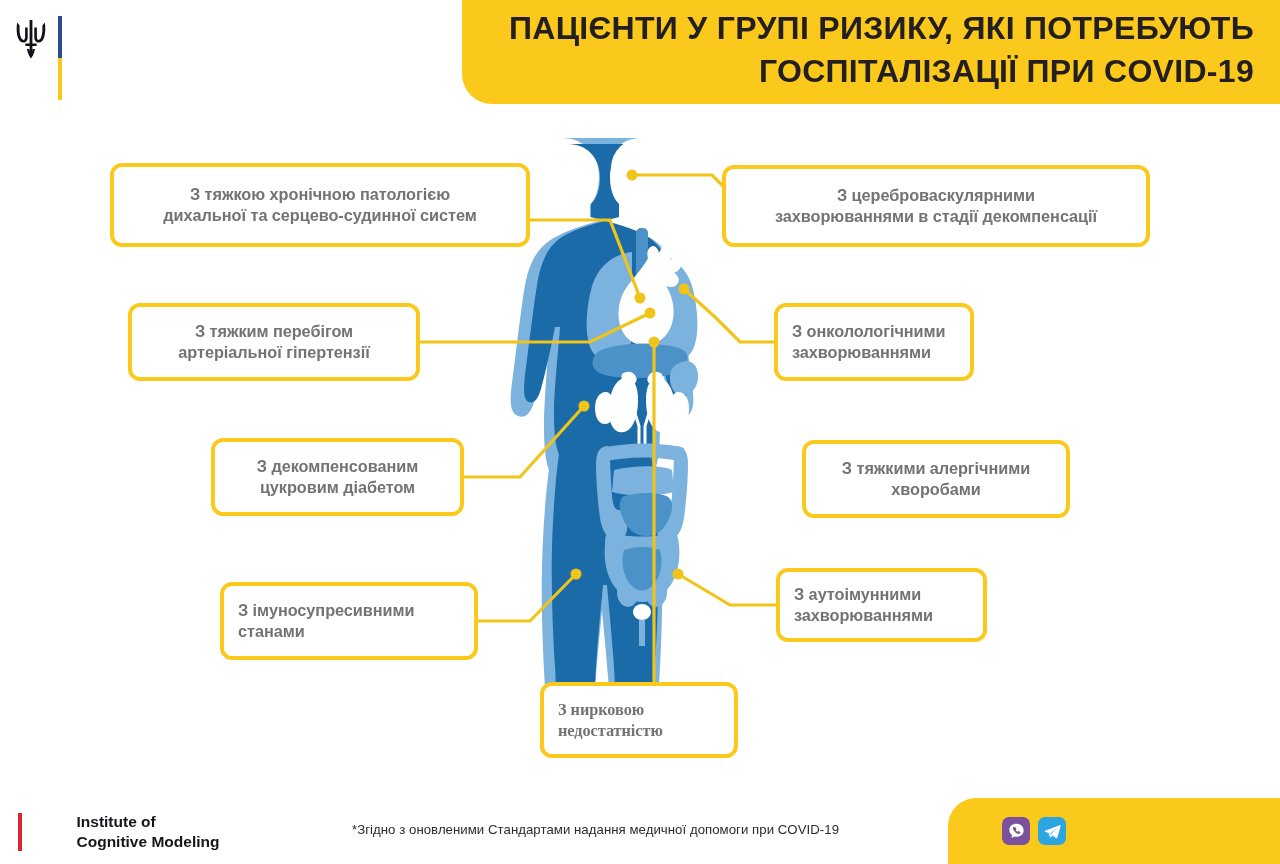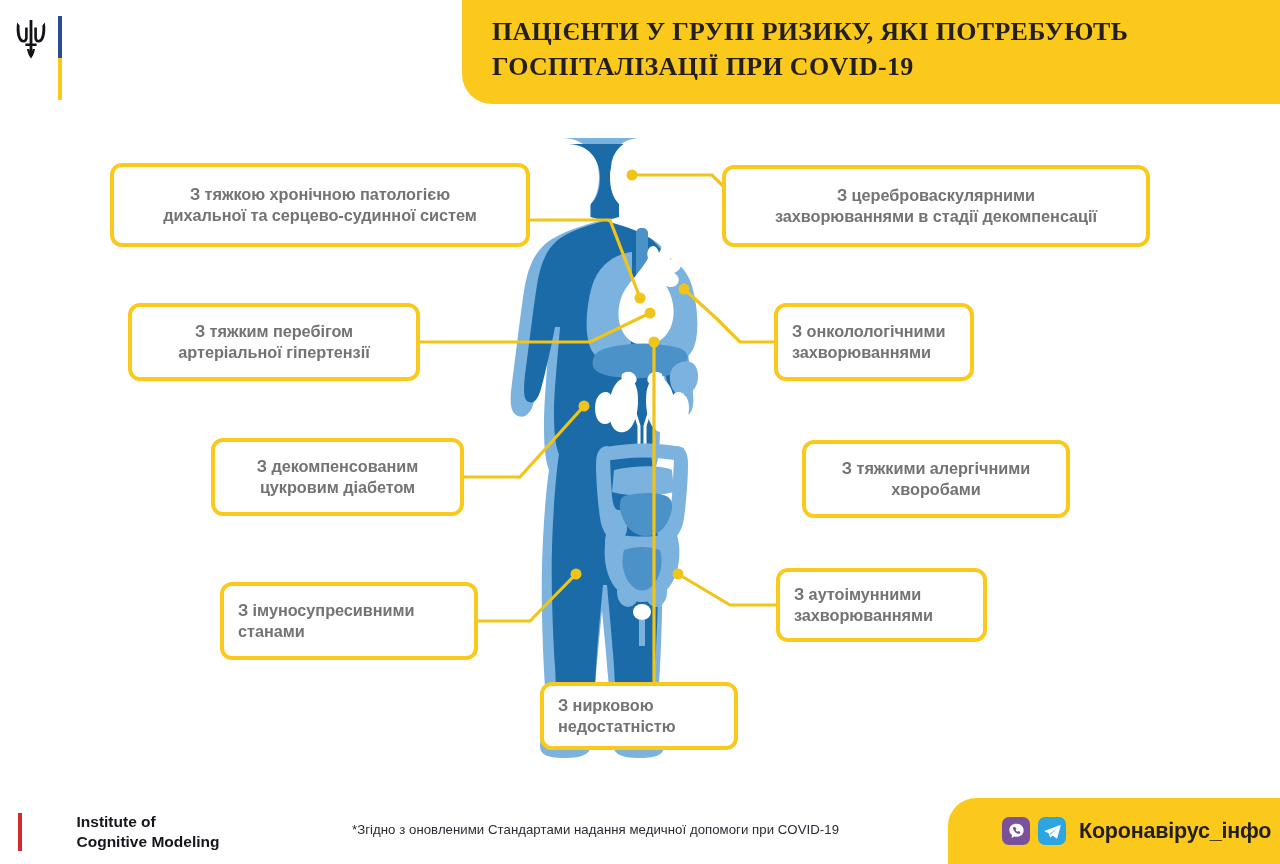--- a/index.html
+++ b/index.html
@@ -15,28 +15,28 @@
 
   
   .header-banner{
     position:absolute; left:462px; top:0; width:818px; height:104px;
     background:#fbc91b;
     border-bottom-left-radius:30px;
     display:flex; align-items:center; justify-content:flex-end;
     padding:0 26px 4px 30px;
   }
   .header-title{
-    text-align:left;
+    text-align:right;
     font-weight:bold;
-    font-size:26px;
+    font-size:32px;
     line-height:1.33;
     letter-spacing:.3px;
     color:#231f20;
     text-transform:uppercase;
-    font-family:Liberation Serif, serif;
+    font-family:Liberation Sans, sans-serif;
   }
 
   
   .moh-logo{ position:absolute; left:14px; top:12px; display:flex; align-items:flex-start; }
   .moh-trident{ width:34px; height:44px; margin-top:4px; }
   .moh-divider{ width:4px; height:84px; margin:4px 14px 0 10px; display:flex; flex-direction:column; }
   .moh-divider .blue{ flex:1; background:#2a4b8d; }
   .moh-divider .yellow{ flex:1; background:#fbc91b; }
   .moh-text{
     font-size:15.5px; font-weight:bold; line-height:1.44;
@@ -346,21 +346,21 @@
 <div class="label-box left" style="left:220px; top:582px; width:258px; height:78px;">
   <span>З імуносупресивними
 станами</span>
 </div>
 
 <div class="label-box left" style="left:776px; top:568px; width:211px; height:74px;">
   <span>З аутоімунними
 захворюваннями</span>
 </div>
 
-<div class="label-box left" style="left:540px; top:682px; width:198px; height:68px;">
+<div class="label-box left" style="left:540px; top:682px; width:198px; height:76px;font-family:Liberation Serif, serif;">
   <span>З нирковою
 недостатністю</span>
 </div>
 
 <div class="footer-icm">
   <div class="icm-bar"></div>
   <div class="icm-text">Institute of
 Cognitive Modeling</div>
 </div>
 
@@ -371,14 +371,13 @@
     <svg width="19" height="19" viewBox="0 0 24 24">
       <path fill="#ffffff" d="M12 2.2 C6.6 2.2 3 5.3 3 10 c0 2.8 1.3 5 3.4 6.3 l-0.7 4 l3.8 -2.1 c0.8 0.2 1.7 0.3 2.5 0.3 c5.4 0 9 -3.2 9 -7.9 c0 -4.8 -3.6 -8.4 -9 -8.4 z"></path>
       <path fill="#7b519d" d="M9.6 6.6 c0.5 -0.2 1 0 1.3 0.5 l0.8 1.3 c0.3 0.5 0.2 1 -0.2 1.3 l-0.4 0.3 c-0.1 0.3 0.1 0.9 0.7 1.5 c0.6 0.6 1.2 0.8 1.5 0.7 l0.3 -0.4 c0.3 -0.4 0.8 -0.5 1.3 -0.2 l1.3 0.8 c0.5 0.3 0.7 0.8 0.5 1.3 c-0.3 0.8 -1.1 1.4 -2 1.3 c-1.6 -0.2 -3.3 -1.2 -4.6 -2.5 c-1.3 -1.3 -2.3 -3 -2.5 -4.6 c-0.1 -0.9 0.5 -1.7 1.3 -2 z"></path>
     </svg>
   </div>
   <div class="ico telegram">
     <svg width="19" height="19" viewBox="0 0 24 24">
       <path fill="#ffffff" d="M21 4 L2.6 11.2 c-0.7 0.3 -0.7 1 0 1.2 l4.4 1.4 l1.7 5.3 c0.2 0.6 0.7 0.7 1.1 0.3 l2.4 -2.2 l4.6 3.4 c0.6 0.4 1.2 0.1 1.3 -0.6 L22.3 4.9 C22.4 4.2 21.8 3.7 21 4 z M9.2 14.4 L18 7.6 L9.8 15.4 l-0.3 3 z"></path>
     </svg>
   </div>
-  <div class="corona-text">Коронавірус_інфо</div>
 </div>
 
 </body></html>

